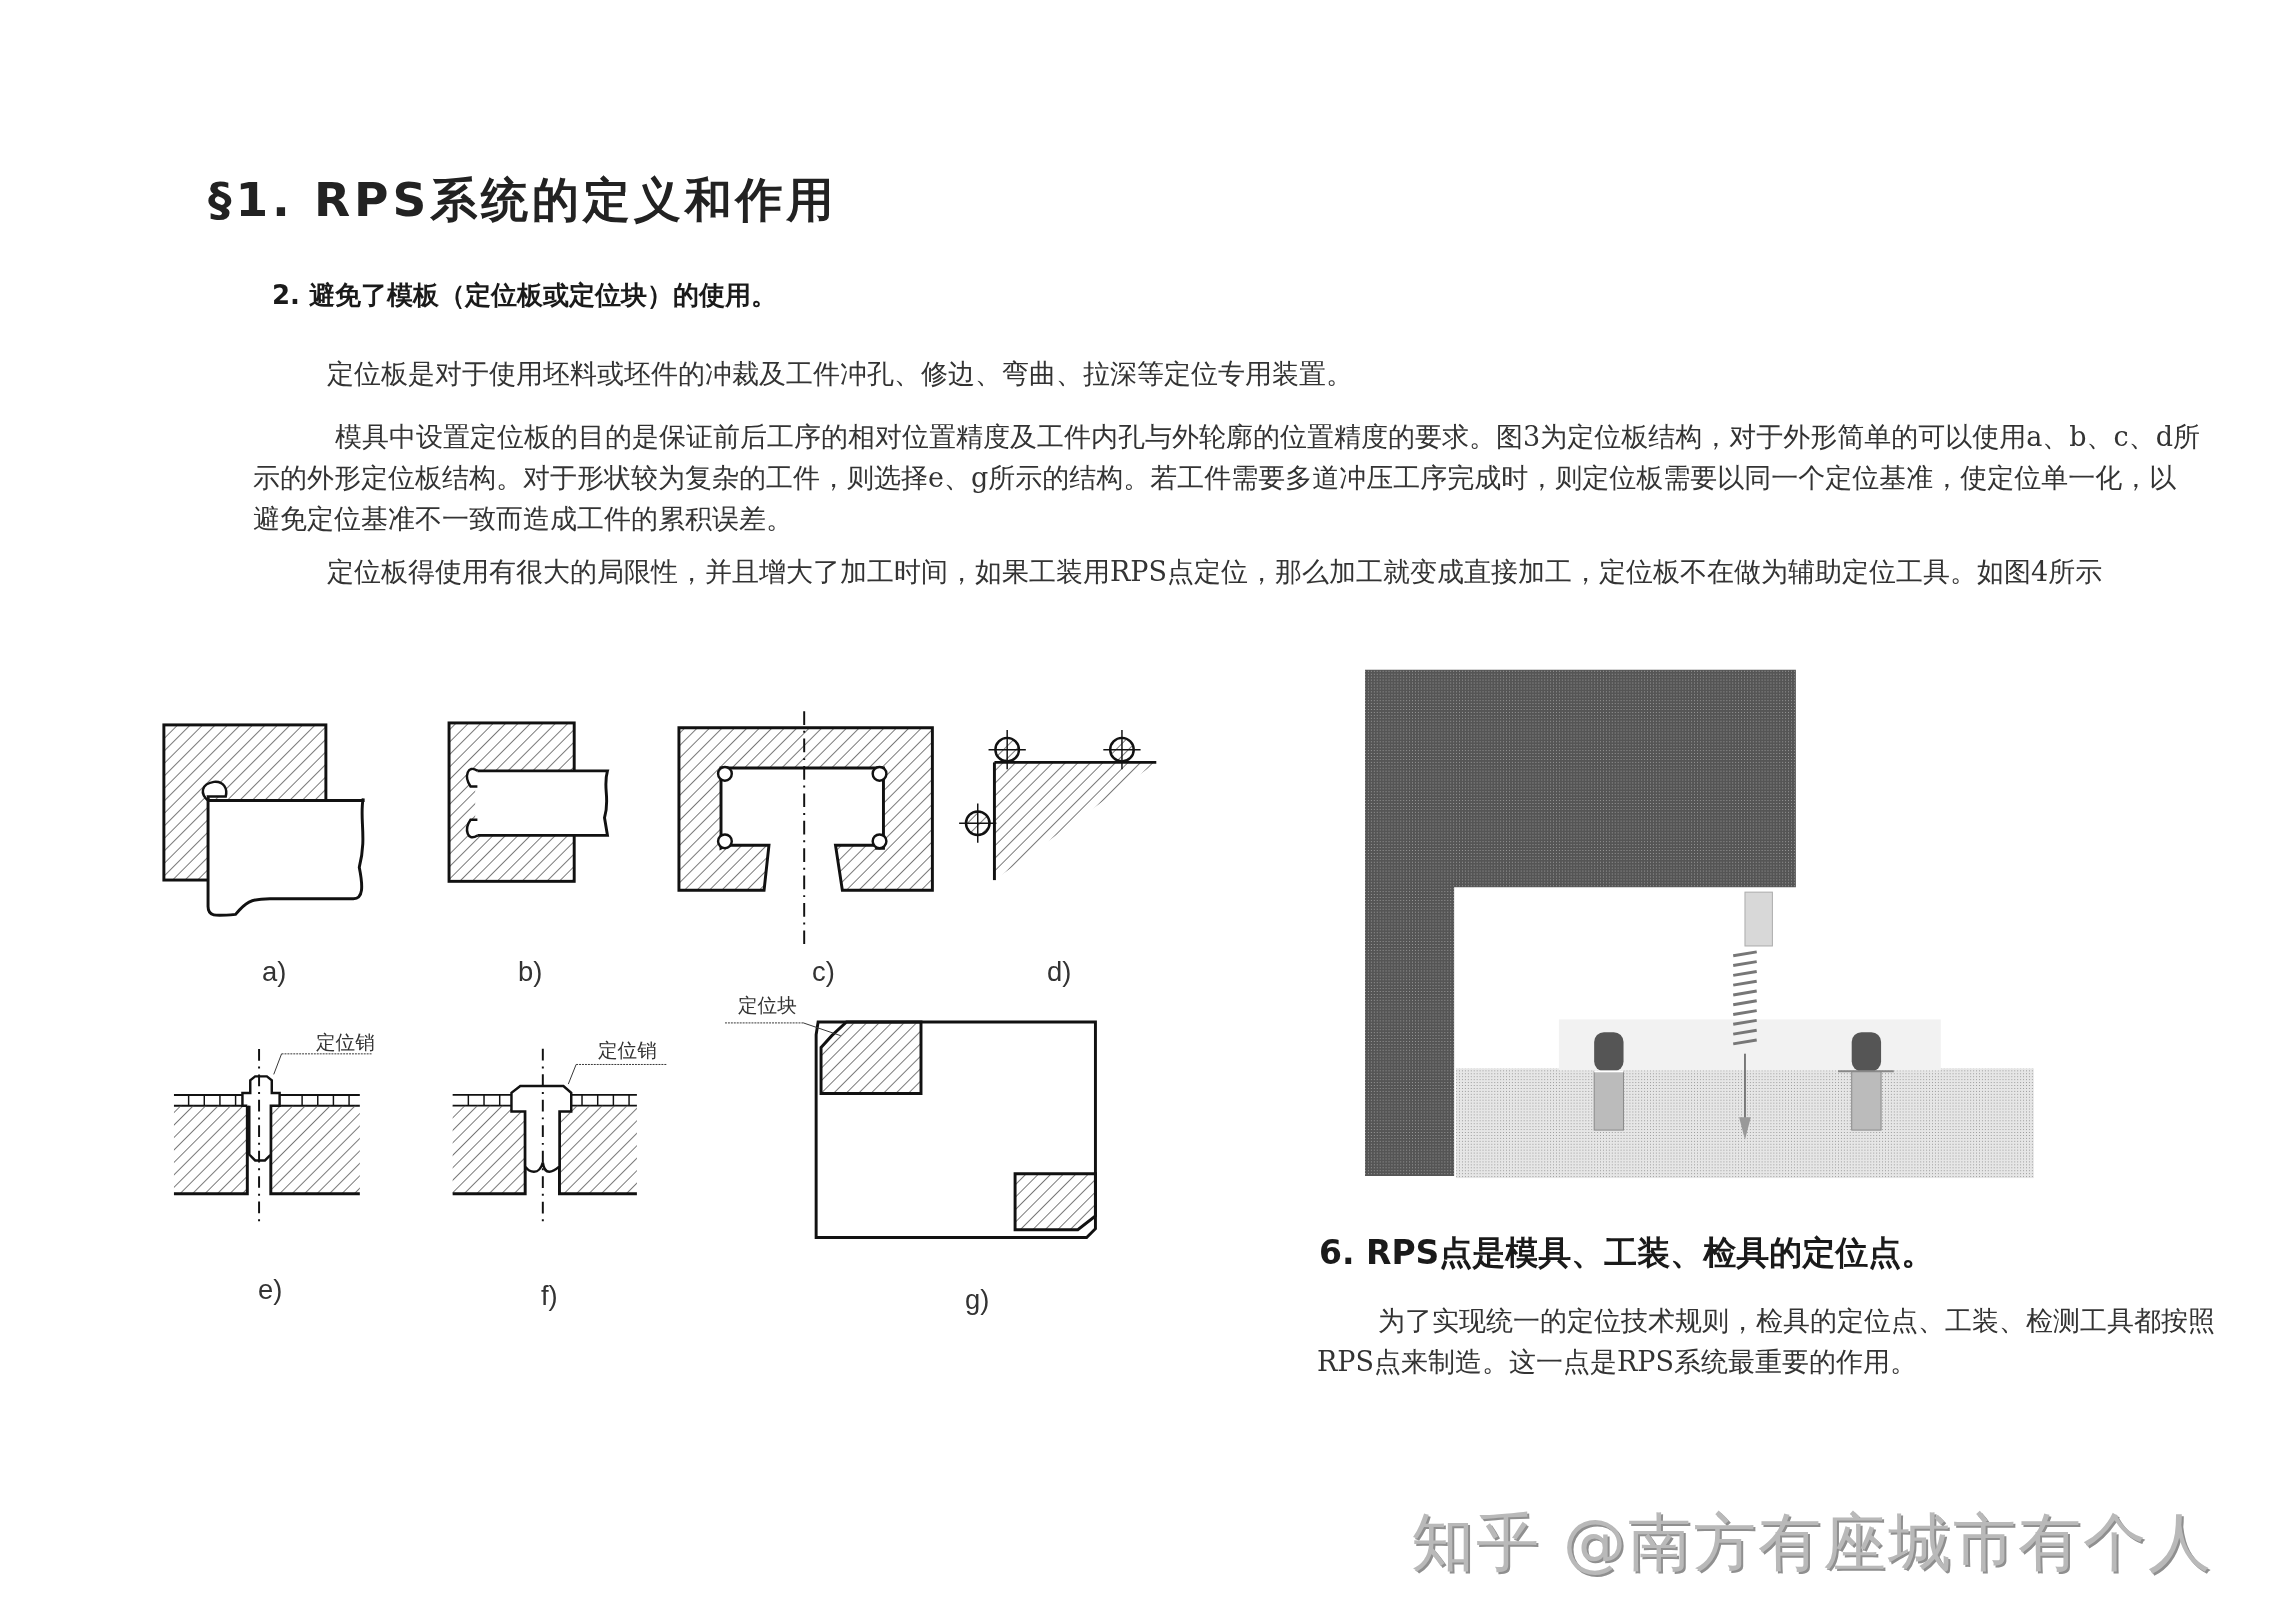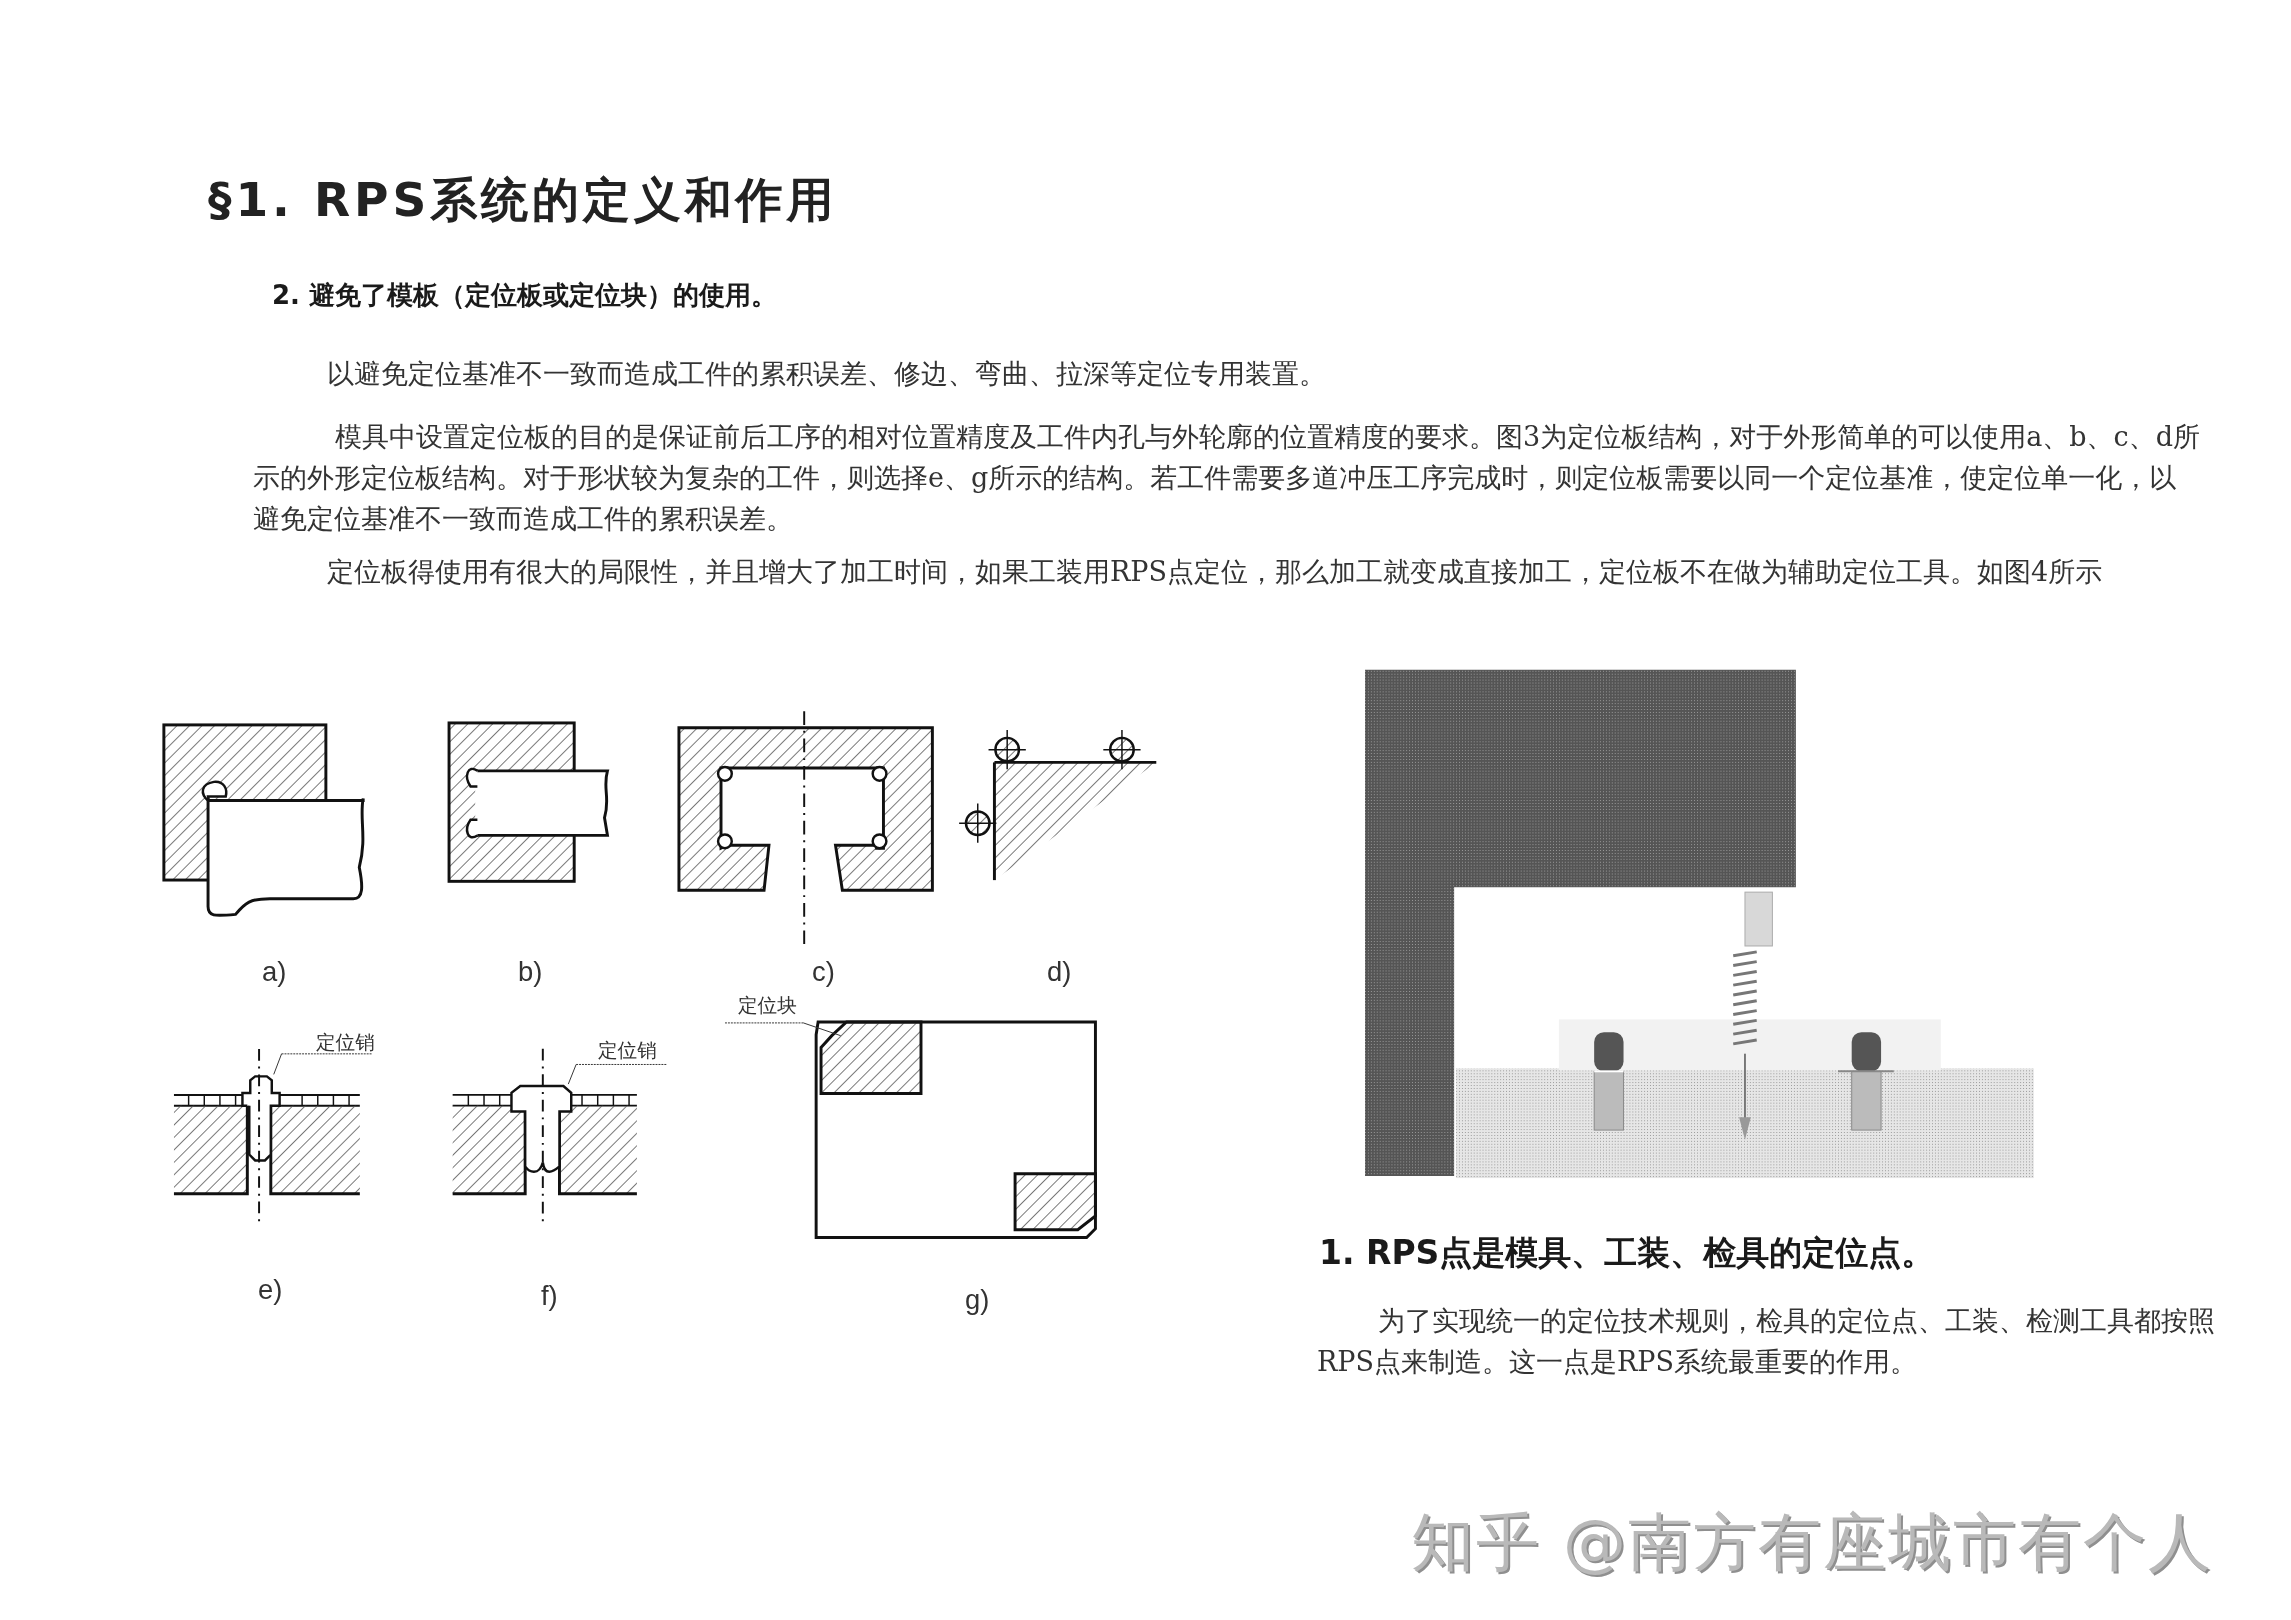--- a/index.html
+++ b/index.html
@@ -23,21 +23,21 @@
   svg { position: absolute; overflow: visible; }
   .callout { font-size: 19.6px; color: #333; font-family: "DejaVu Serif", serif; }
 </style>
 </head>
 <body>
 
 <div class="abs title">§1. RPS系统的定义和作用</div>
 
 <div class="abs sub sub2">2. 避免了模板（定位板或定位块）的使用。</div>
 
-<div class="abs para p1">以避免定位基准不一致而造成工件的累积误差、修边、弯曲、拉深等定位专用装置。</div>
+<div class="abs para p1">定位板是对于使用坯料或坯件的冲裁及工件冲孔、修边、弯曲、拉深等定位专用装置。</div>
 <div class="abs para p2">模具中设置定位板的目的是保证前后工序的相对位置精度及工件内孔与外轮廓的位置精度的要求。图3为定位板结构，对于外形简单的可以使用a、b、c、d所示的外形定位板结构。对于形状较为复杂的工件，则选择e、g所示的结构。若工件需要多道冲压工序完成时，则定位板需要以同一个定位基准，使定位单一化，以避免定位基准不一致而造成工件的累积误差。</div>
 <div class="abs para p3">定位板得使用有很大的局限性，并且增大了加工时间，如果工装用RPS点定位，那么加工就变成直接加工，定位板不在做为辅助定位工具。如图4所示</div>
 
 <svg width="0" height="0" style="left:0;top:0">
   <defs>
     <pattern id="hatch" patternUnits="userSpaceOnUse" width="9" height="9" patternTransform="rotate(45)">
       <line x1="0" y1="0" x2="0" y2="9" stroke="#555" stroke-width="1.6"></line>
     </pattern>
     <pattern id="dots" patternUnits="userSpaceOnUse" width="3" height="3">
       <rect width="3" height="3" fill="#e6e6e6"></rect>
@@ -178,17 +178,17 @@
 
   <rect x="246" y="378" width="30" height="40" rx="10" fill="#555"></rect>
   <rect x="246" y="418" width="30" height="60" fill="#bbb" stroke="#888" stroke-width="1"></rect>
   <line x1="246" y1="418" x2="276" y2="418" stroke="#fff" stroke-width="2"></line>
 
   <rect x="509" y="378" width="30" height="40" rx="10" fill="#555"></rect>
   <rect x="509" y="418" width="30" height="60" fill="#bbb" stroke="#888" stroke-width="1"></rect>
   <line x1="495" y1="418" x2="552" y2="418" stroke="#888" stroke-width="2"></line>
 </svg>
 
-<div class="abs sub sub3">1. RPS点是模具、工装、检具的定位点。</div>
+<div class="abs sub sub3">6. RPS点是模具、工装、检具的定位点。</div>
 <div class="abs para p4">为了实现统一的定位技术规则，检具的定位点、工装、检测工具都按照RPS点来制造。这一点是RPS系统最重要的作用。</div>
 
 <div class="abs watermark">知乎 @南方有座城市有个人</div>
 
 
 </body></html>

